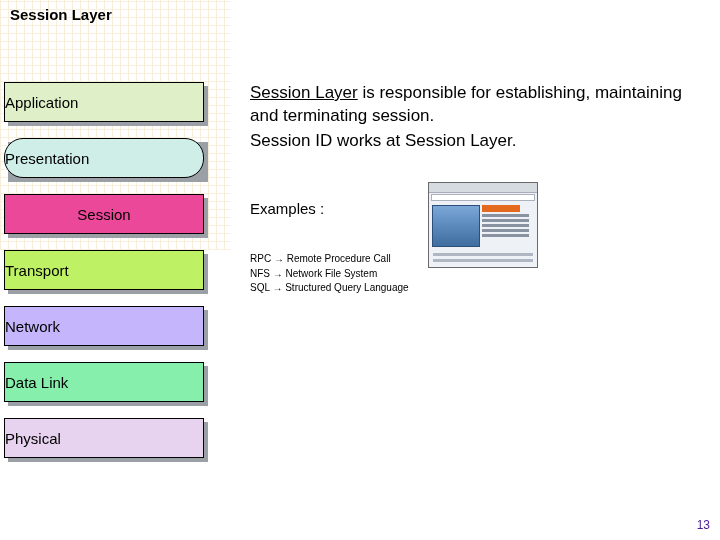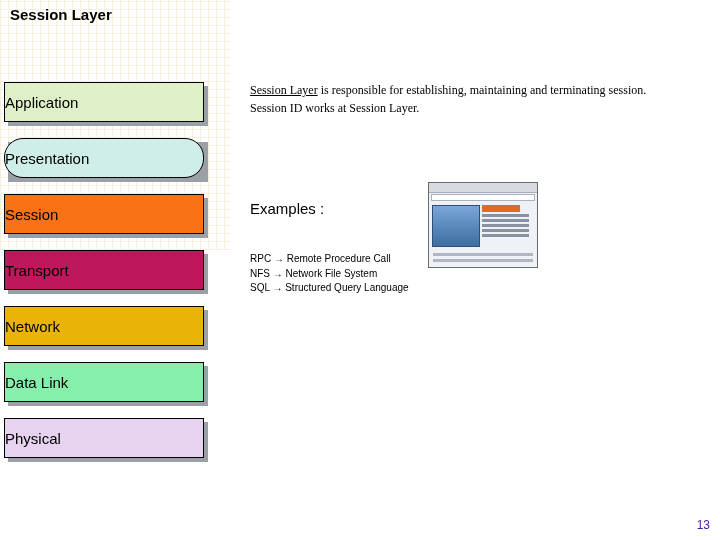--- a/index.html
+++ b/index.html
@@ -51,33 +51,32 @@
     border: 1.5px solid #000;
     display: flex;
     align-items: center;
     padding-left: 0;
     font-size: 15px;
     color: #000;
     z-index: 2;
   }
   .b-app  { background: #dff0c8; }
   .b-pres { background: #cfeee8; border-radius: 19px; }
-  .b-sess { background: #f97316; }
-  .b-tran { background: #be185d; text-align: right; }
-  .b-net  { background: #eab308; }
+  .b-sess { background: #ec4899; justify-content: center; }
+  .b-tran { background: #bef264; text-align: right; }
+  .b-net  { background: #c4b5fd; }
   .b-dl   { background: #86efac; }
   .b-phy  { background: #e7d3ef; }
   .content {
     position: absolute;
     left: 250px; top: 82px;
     width: 440px;
-    font-size: 12px;
+    font-size: 17px;
     line-height: 1.35;
     z-index: 2;
-    font-family: Liberation Serif, serif;
   }
   .content p { margin-bottom: 2px; }
   .examples-label {
     position: absolute;
     left: 250px; top: 200px;
     font-size: 15px;
     z-index: 2;
   }
   .browser-thumb {
     position: absolute;

